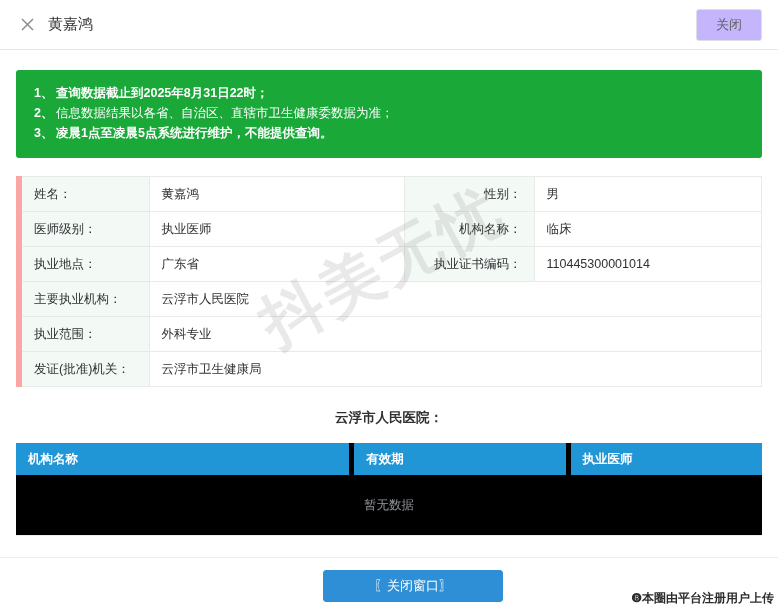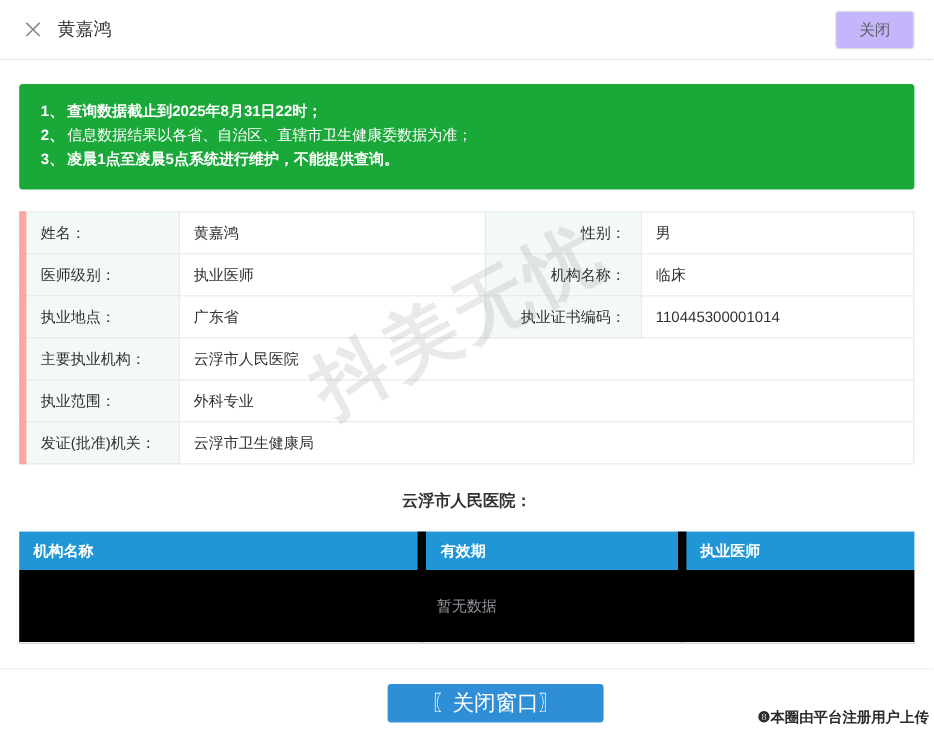--- a/index.html
+++ b/index.html
@@ -132,21 +132,21 @@
     border-collapse: collapse;
   }
   .rec-table th {
     background: #2196d6;
     color: #ffffff;
     font-size: 12.5px;
     font-weight: 700;
     text-align: left;
     height: 32px;
     padding: 0 12px;
-    border-right: 7px solid #000000;
+    border-right: 5px solid #000000;
   }
   .rec-table th:last-child { border-right: none; }
   .rec-empty {
     text-align: center;
     font-size: 12.5px;
     color: #909399;
     height: 58px;
     line-height: 58px;
     border-bottom: 1px solid #ebeef5;
     background: #000000;
@@ -184,21 +184,21 @@
     justify-content: center;
     z-index: 6;
   }
   .footer-btn {
     width: 180px;
     height: 32px;
     background: #2e8fd6;
     border: 1px solid #2e8fd6;
     border-radius: 3px;
     color: #ffffff;
-    font-size: 18px;
+    font-size: 13px;
     font-family: "Liberation Sans", sans-serif;
     cursor: pointer;
     display: flex; align-items: center; justify-content: center; margin-left: 48px;
   }
   .upload-tag {
     position: absolute;
     right: 4px;
     bottom: 6px;
     font-size: 12px;
     color: #2b2b2b;

